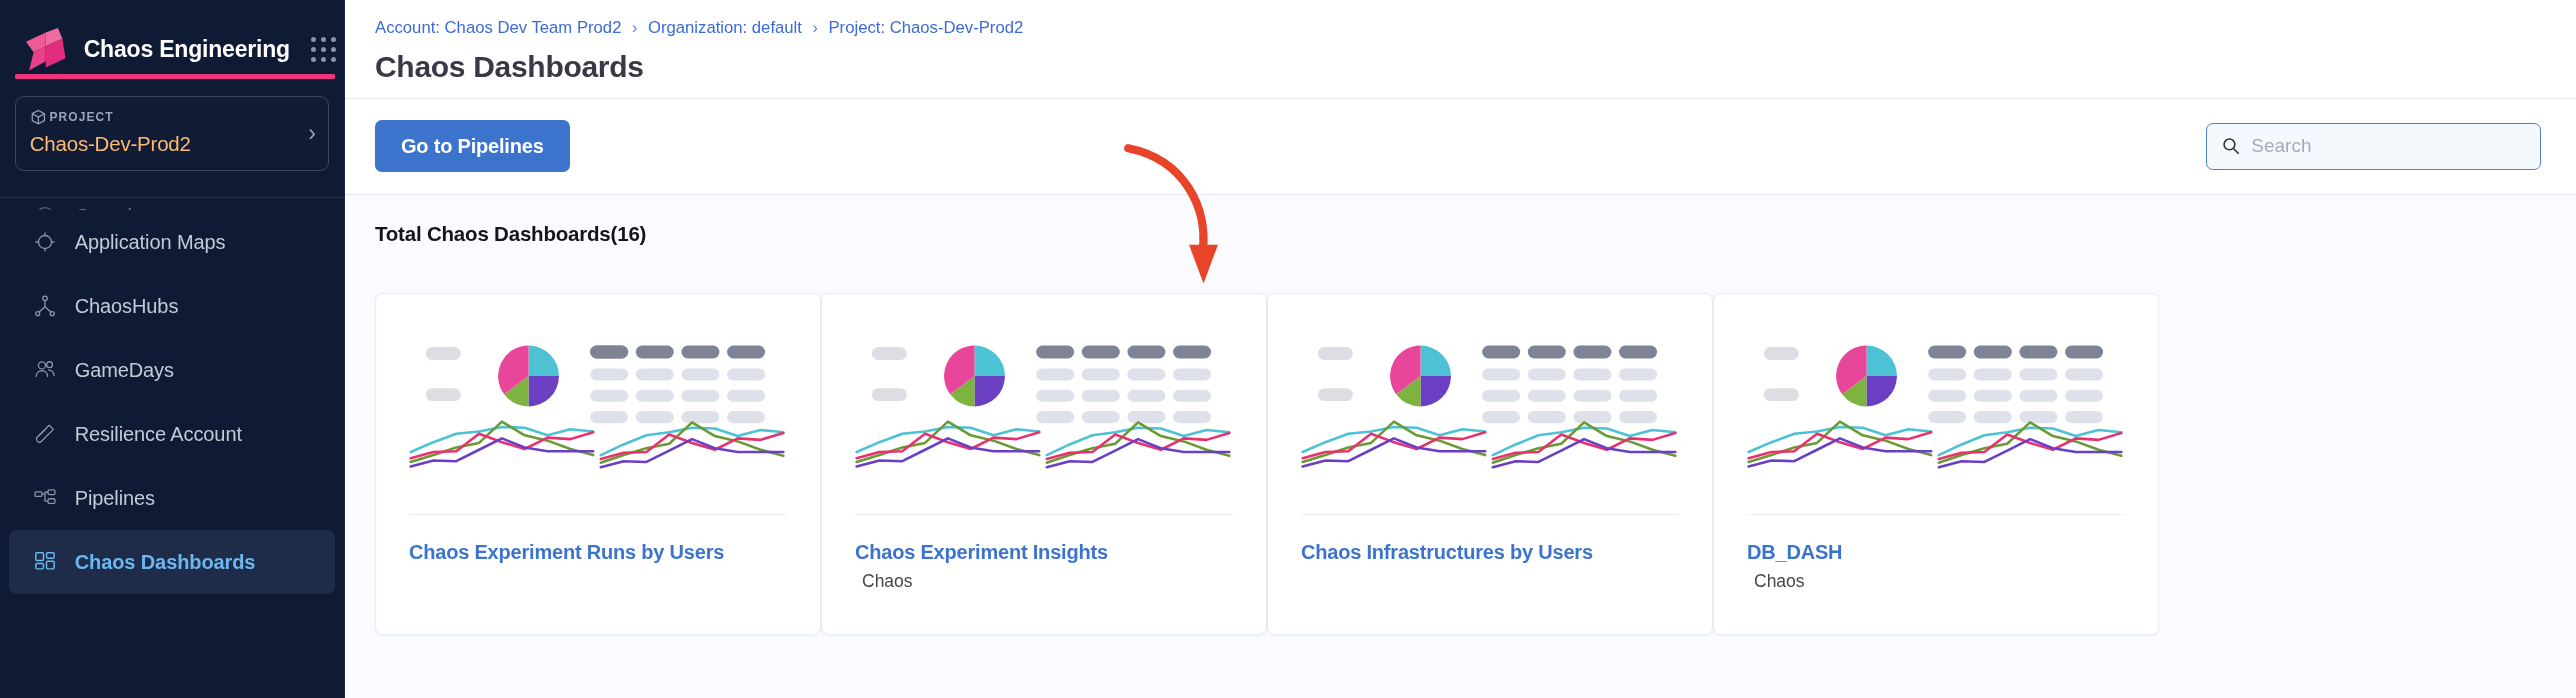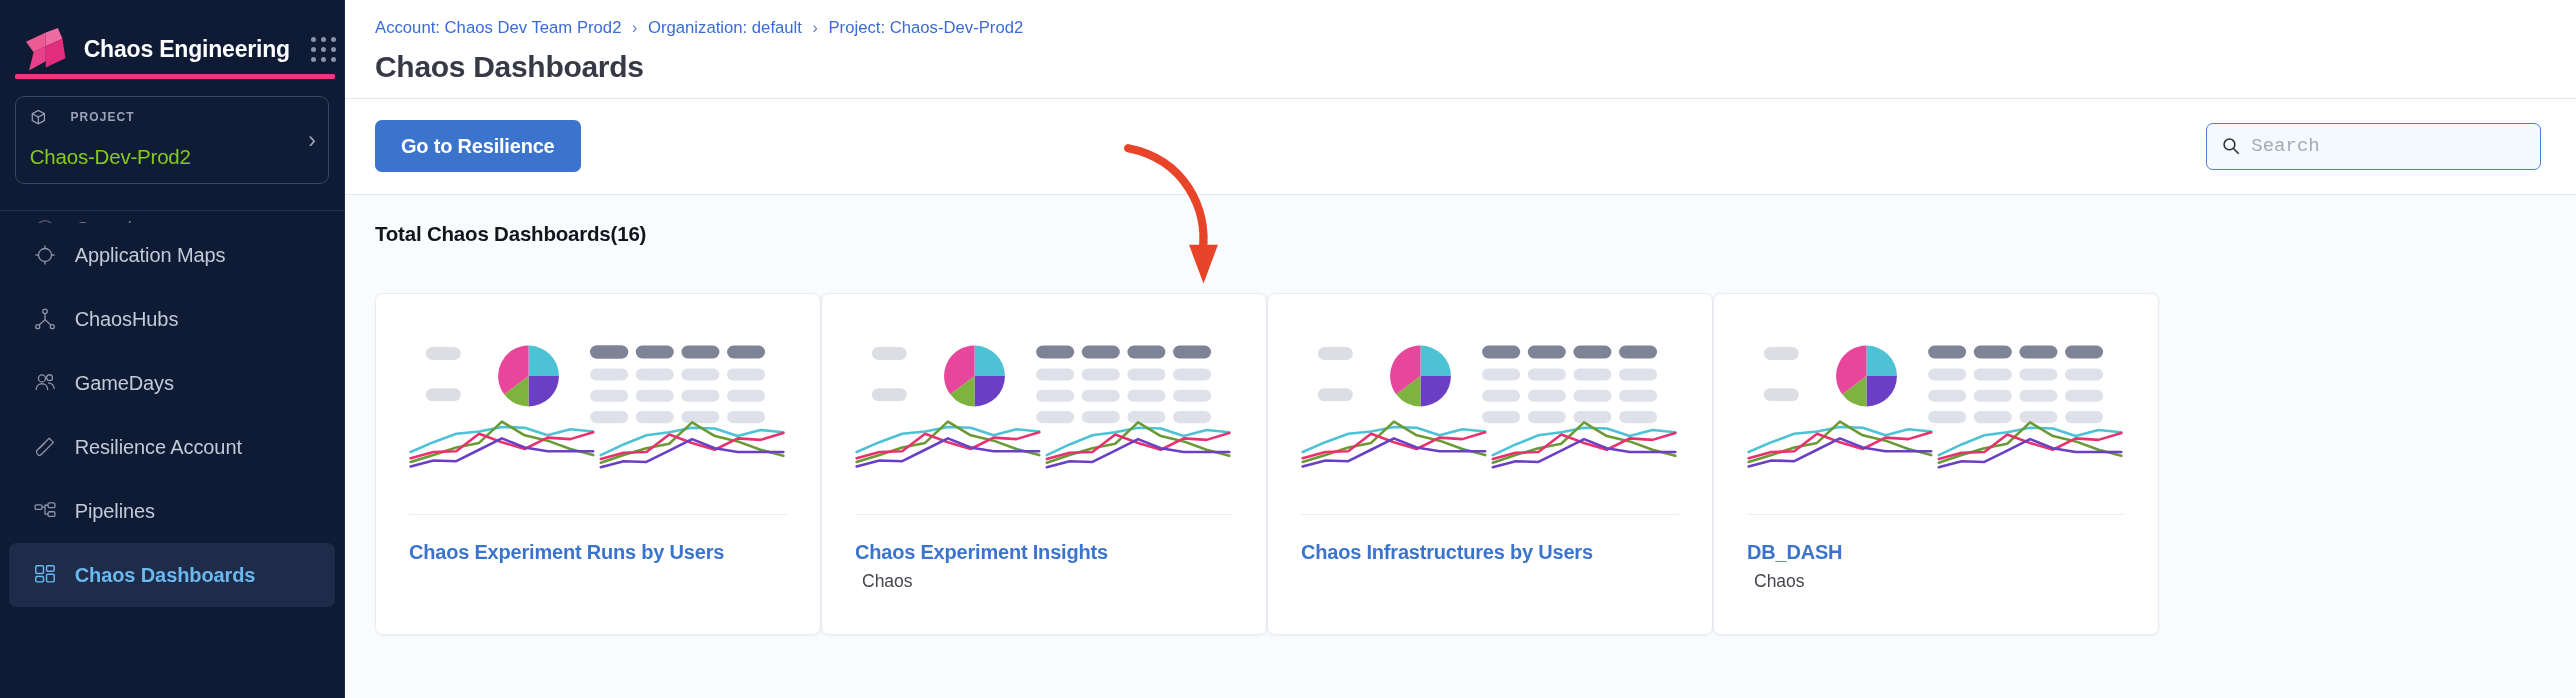--- a/index.html
+++ b/index.html
@@ -57,32 +57,32 @@
   }
   .project-card {
     margin: 16.7px 15px 0 15px;
     border: 0.8px solid #3b465e;
     border-radius: 9px;
     padding: 12px 13.7px 13.7px 13.7px;
     position: relative;
     cursor: pointer;
     background: #101c36;
   }
-  .proj-top { display: flex; align-items: center; gap: 24px; }
+  .proj-top { display: flex; align-items: center; gap: 3px; }
   .cube-icon { width: 16.7px; height: 16.7px; flex: 0 0 16.7px; }
   .proj-label {
     color: #9aa3b8;
     font-size: 12px;
     font-weight: bold;
     letter-spacing: 1.1px;
   }
   .proj-name {
-    color: #84cc16;
+    color: #fdba74;
     font-size: 20.5px;
-    margin-top: 20px;
+    margin-top: 7px;
     letter-spacing: -0.2px;
   }
   .proj-chev {
     position: absolute;
     right: 12px;
     top: 50%;
     transform: translateY(-50%);
     color: #9aa3b8;
     font-size: 23px;
     line-height: 1;
@@ -185,21 +185,21 @@
     background: #f4f9fd;
     padding: 0 13.7px;
     cursor: text;
   }
   .search-ic { width: 20px; height: 20px; flex: 0 0 20px; }
   .search-input {
     border: none;
     outline: none;
     background: transparent;
     font-size: 19px;
-    font-family: Liberation Mono, monospace;
+    font-family: Liberation Sans, sans-serif;
     color: #22252d;
     width: 100%;
   }
   .search-input::placeholder { color: #a4abb8; }
 
   .content {
     flex: 1 1 auto;
     padding: 27px 30px 0 30px;
     overflow: hidden;
     background: #fafbff;
@@ -399,21 +399,21 @@
         <span class="bc-link">Account: Chaos Dev Team Prod2</span>
         <span class="bc-sep">›</span>
         <span class="bc-link">Organization: default</span>
         <span class="bc-sep">›</span>
         <span class="bc-link">Project: Chaos-Dev-Prod2</span>
       </div>
       <h1 class="page-title">Chaos Dashboards</h1>
     </div>
 
     <div class="actionbar">
-      <button class="primary-btn">Go to Resilience</button>
+      <button class="primary-btn">Go to Pipelines</button>
       <div class="search-wrap">
         <span class="search-ic">
           <svg viewBox="0 0 26 26" width="20" height="20" fill="none" stroke="#2c2f38" stroke-width="2">
             <circle cx="11" cy="11" r="7"></circle>
               <path d="M16.2 16.2 L23 23"></path>
           </svg>
         </span>
         <input class="search-input" type="text" placeholder="Search" style="">
       </div>
     </div>

